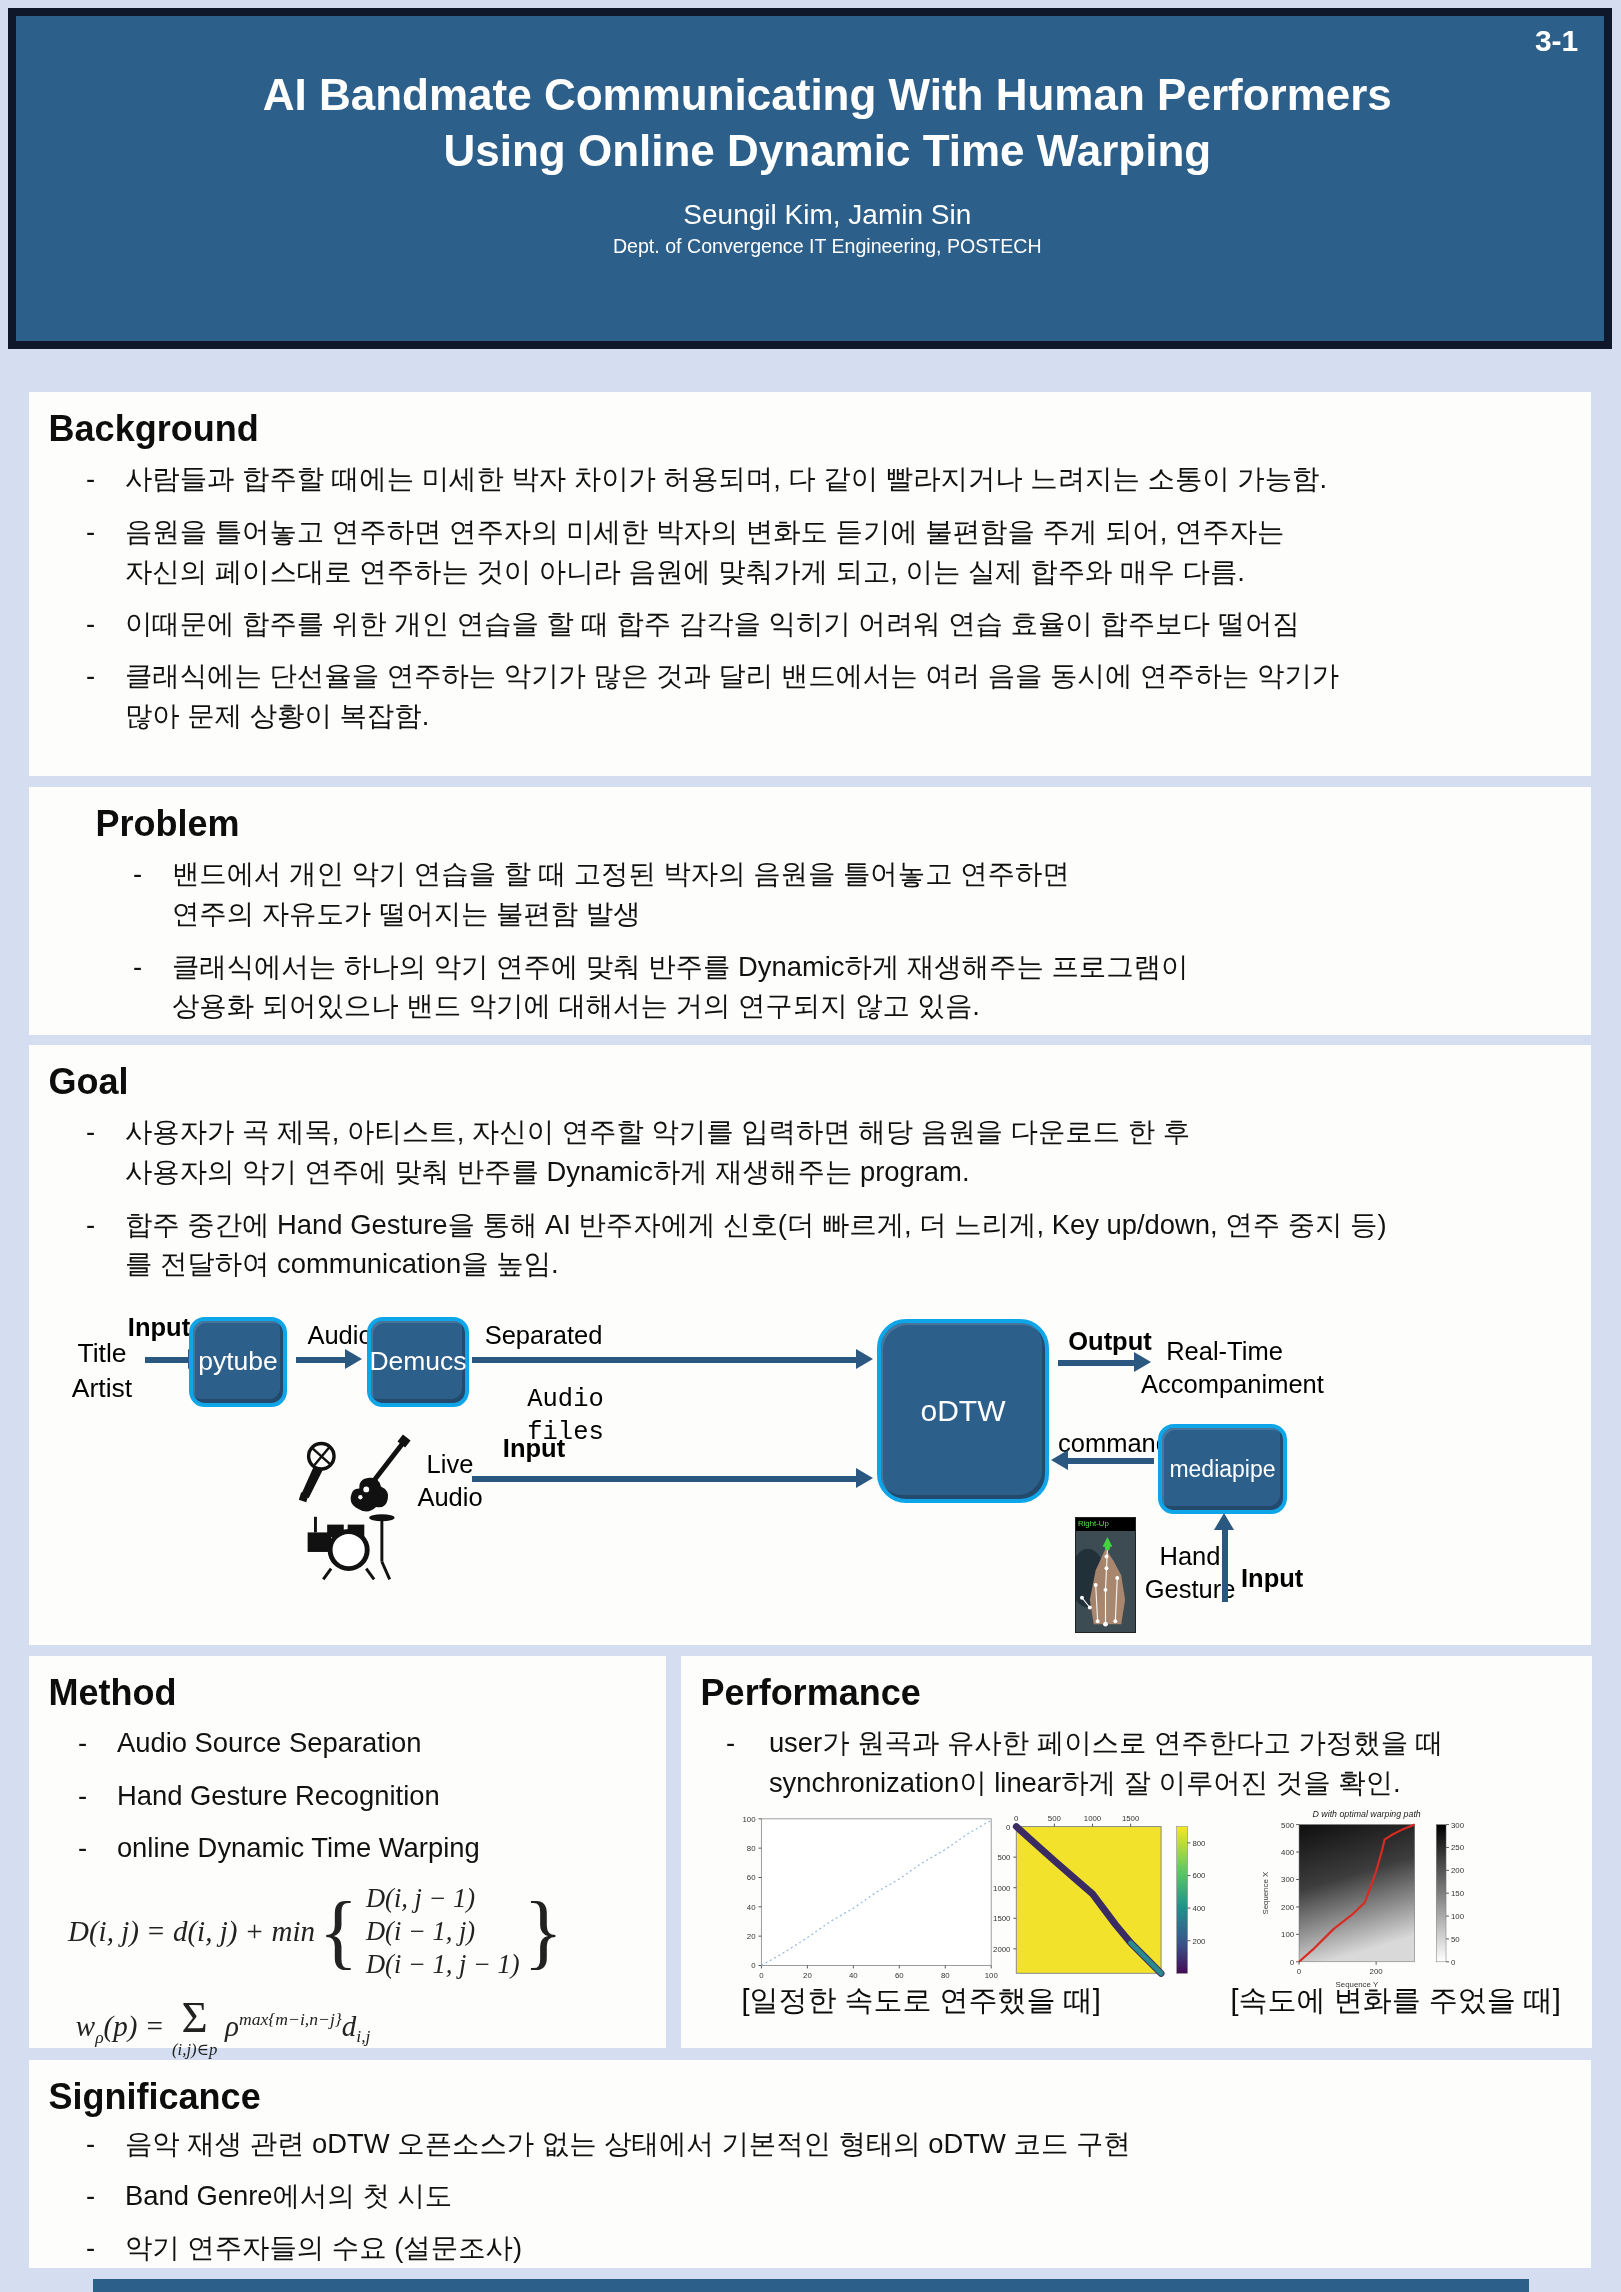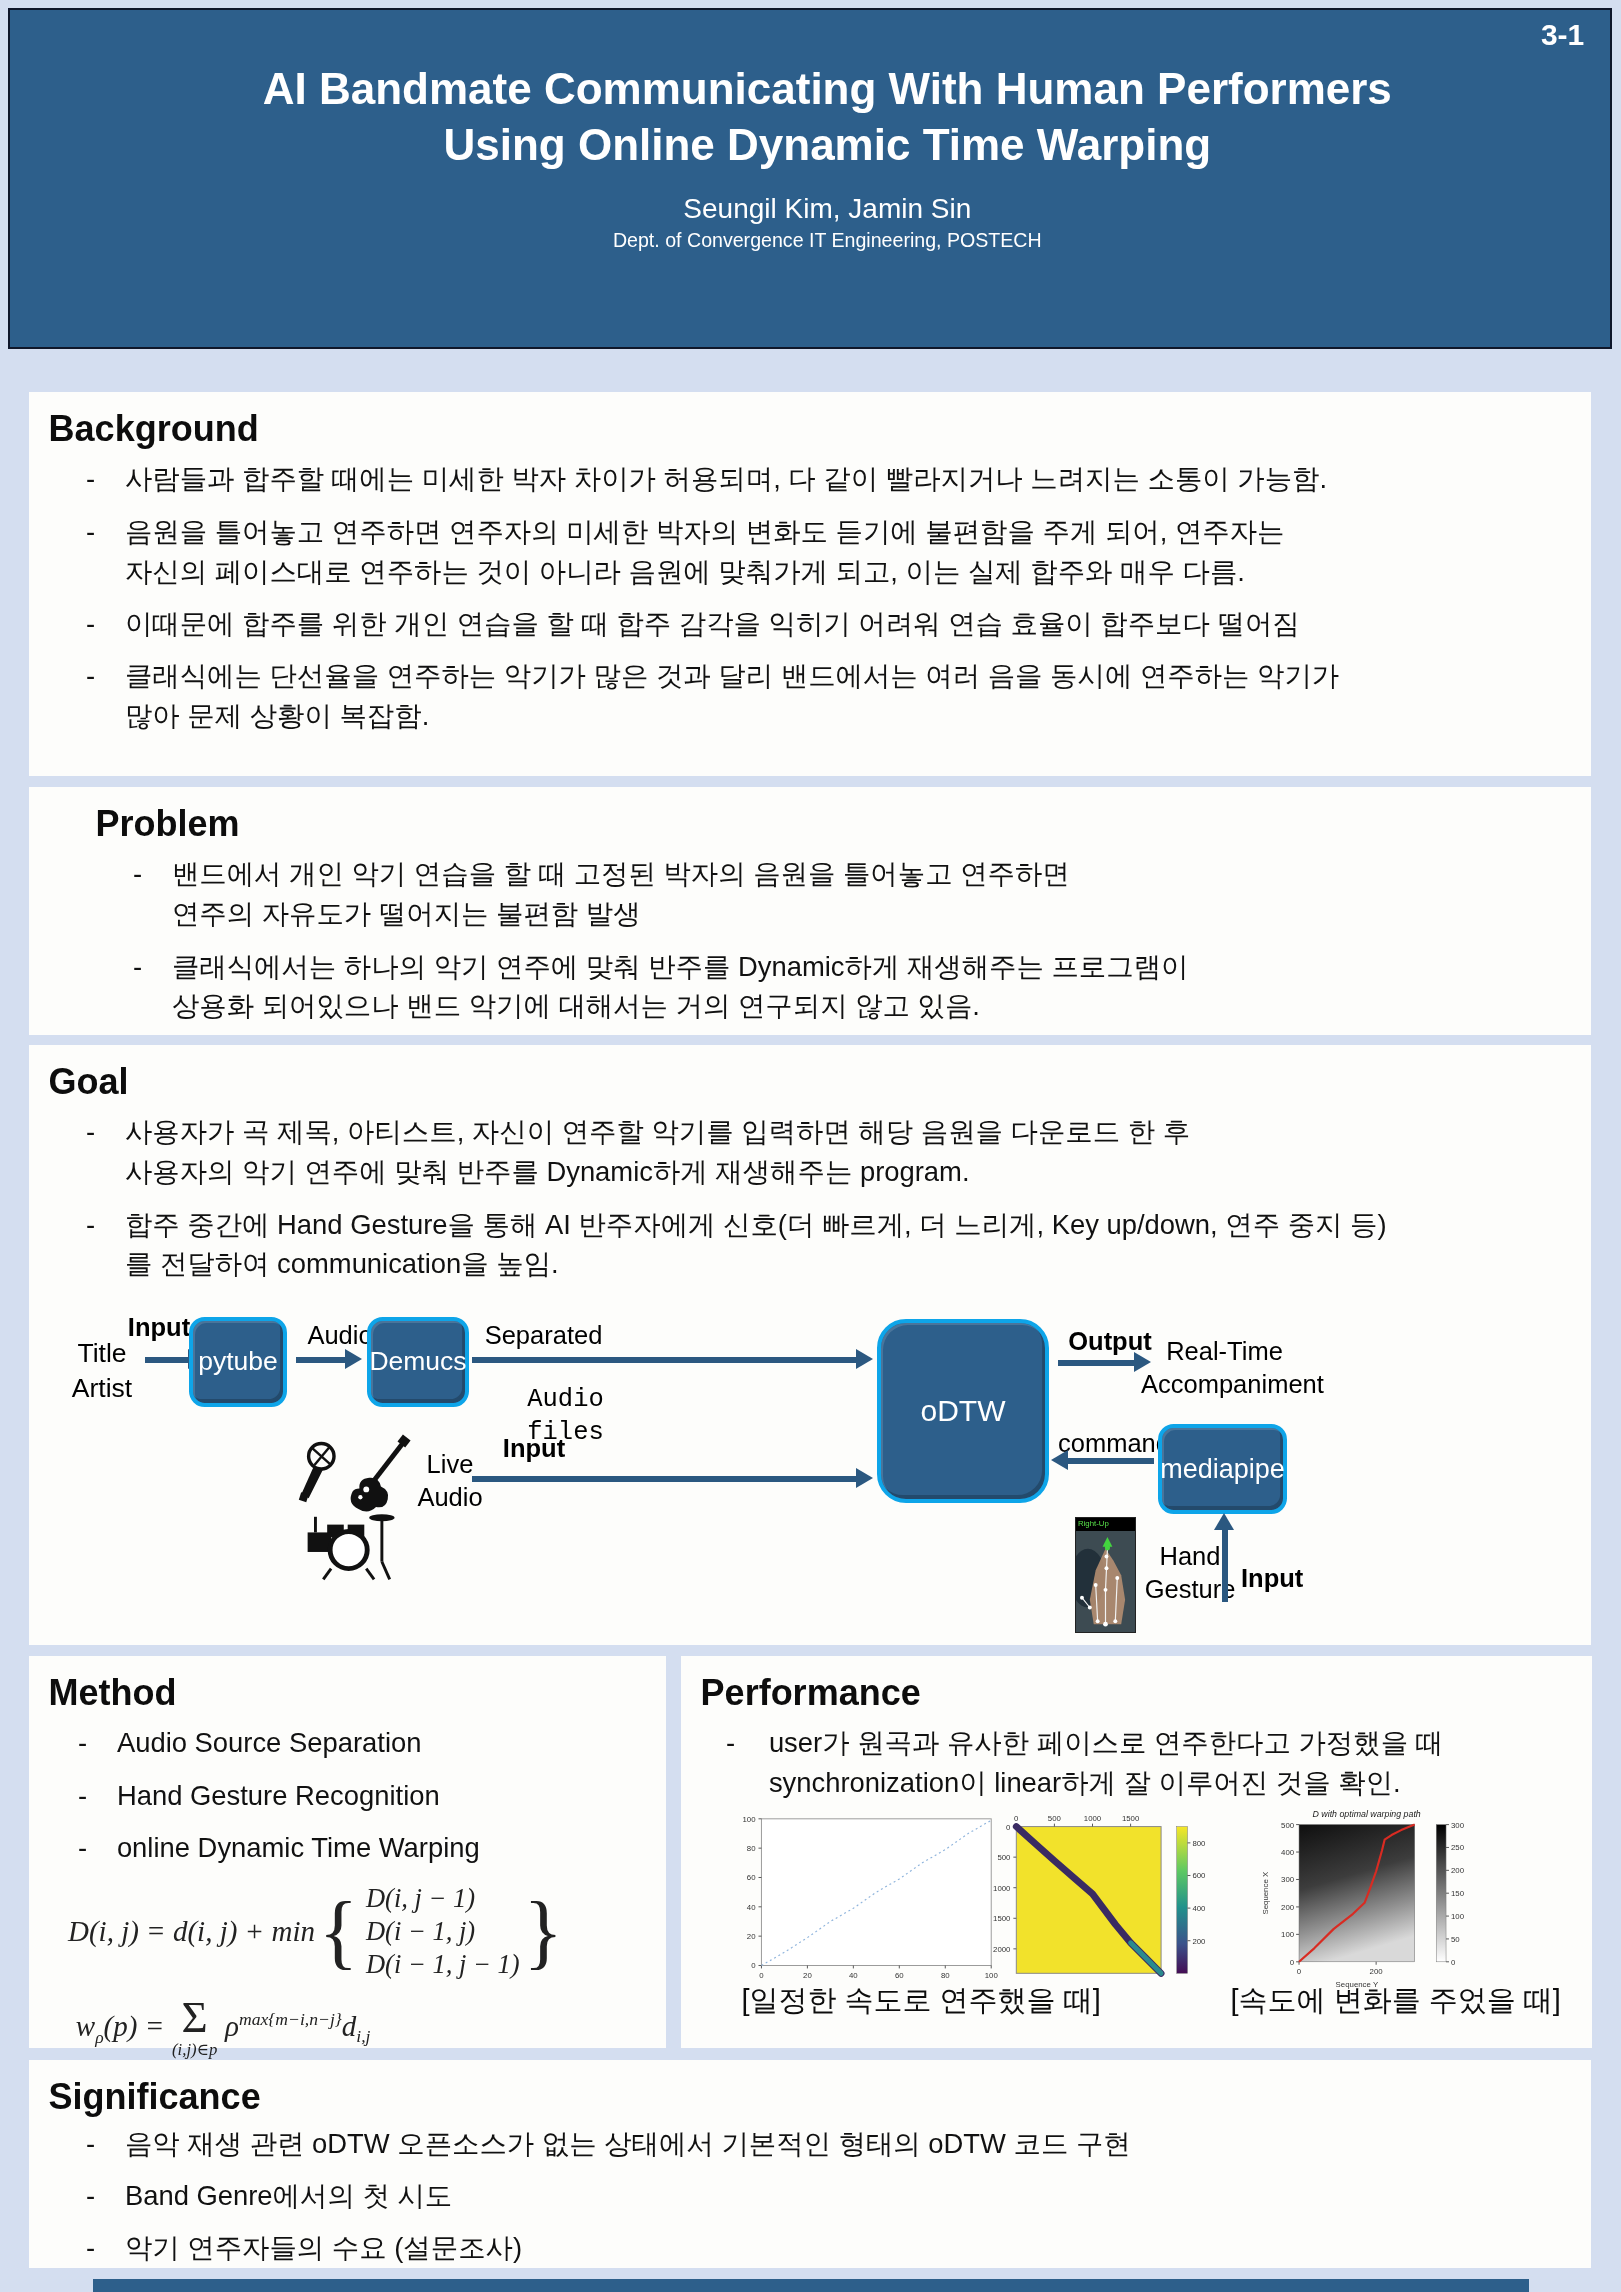--- a/index.html
+++ b/index.html
@@ -1,21 +1,21 @@
 <!DOCTYPE html>
 <html><head>
 <meta charset="utf-8">
 <style>
   html,body{margin:0;padding:0;width:1621px;height:2293px;overflow:hidden;
     background:#d4def0;font-family:"Liberation Sans","DejaVu Sans",sans-serif;color:#111;}
   .poster{position:relative;width:1621px;height:2293px;}
 
   
   .banner{position:absolute;left:7.8px;top:7.8px;width:1604px;height:341px;background:#2d5f8b;
-    border:2px solid #0f172a;box-sizing:border-box;color:#fff;text-align:center;padding-left:35px;}
+    border:8px solid #0f172a;box-sizing:border-box;color:#fff;text-align:center;padding-left:35px;}
   .page-tag{position:absolute;top:7.8px;right:25.5px;font-size:30px;font-weight:bold;}
   .banner h1{margin:51px 0 0 0;font-size:44px;font-weight:bold;line-height:1.28;letter-spacing:0;}
   .authors{margin-top:19.6px;font-size:28px;}
   .affil{margin-top:3.9px;font-size:19.6px;}
 
   
   .panel{position:absolute;background:#fdfdfb;box-sizing:border-box;}
   .panel h2{margin:0;padding:15.7px 0 5.9px 19.6px;font-size:36px;font-weight:bold;color:#0d0d0d;}
   ul.blist{list-style:none;margin:3.9px 0 0 0;padding:0 25.5px 0 51px;}
   ul.blist li{display:flex;margin-bottom:12.7px;font-size:27.4px;line-height:1.45;}
@@ -201,21 +201,21 @@
       <div class="dlabel dbold" style="left:1027px;top:15.7px;width:108px;">Output</div>
       <div class="arr" style="left:1029px;top:51px;width:76px;"></div>
       <div class="dlabel" style="left:1112px;top:25.5px;width:167px;">
         <div>Real-Time</div>
         <div>Accompaniment</div>
       </div>
 
       <div class="dlabel" style="left:1029px;top:118px;width:108px;">command</div>
       <div class="arr left" style="left:1039px;top:149px;width:86px;"></div>
 
-      <div class="node" style="left:1129px;top:115px;width:129px;height:90px;font-size:27px;">mediapipe</div>
+      <div class="node" style="left:1129px;top:115px;width:129px;height:90px;font-size:23px;">mediapipe</div>
 
       <div class="hand-photo" style="left:1046px;top:208px;">
         <span class="photo-tag">Right-Up</span>
         <svg width="59" height="102" viewBox="0 0 60 104">
           <rect x="0" y="0" width="60" height="104" fill="#3d4b52"></rect>
           <ellipse cx="12" cy="48" rx="18" ry="30" fill="#22303a"></ellipse>
           <path d="M18 95 L14 70 L20 40 L30 18 L38 30 L46 45 L50 70 L46 95 Z" fill="#bb9273" opacity="0.85"></path>
           <path d="M30 95 L30 60 L32 18 M22 92 L20 55 M40 92 L42 48 M14 78 L6 68" stroke="#f2f2f2" stroke-width="1.2" fill="none"></path>
           <g fill="#fff">
             <circle cx="30" cy="95" r="2.4"></circle>

